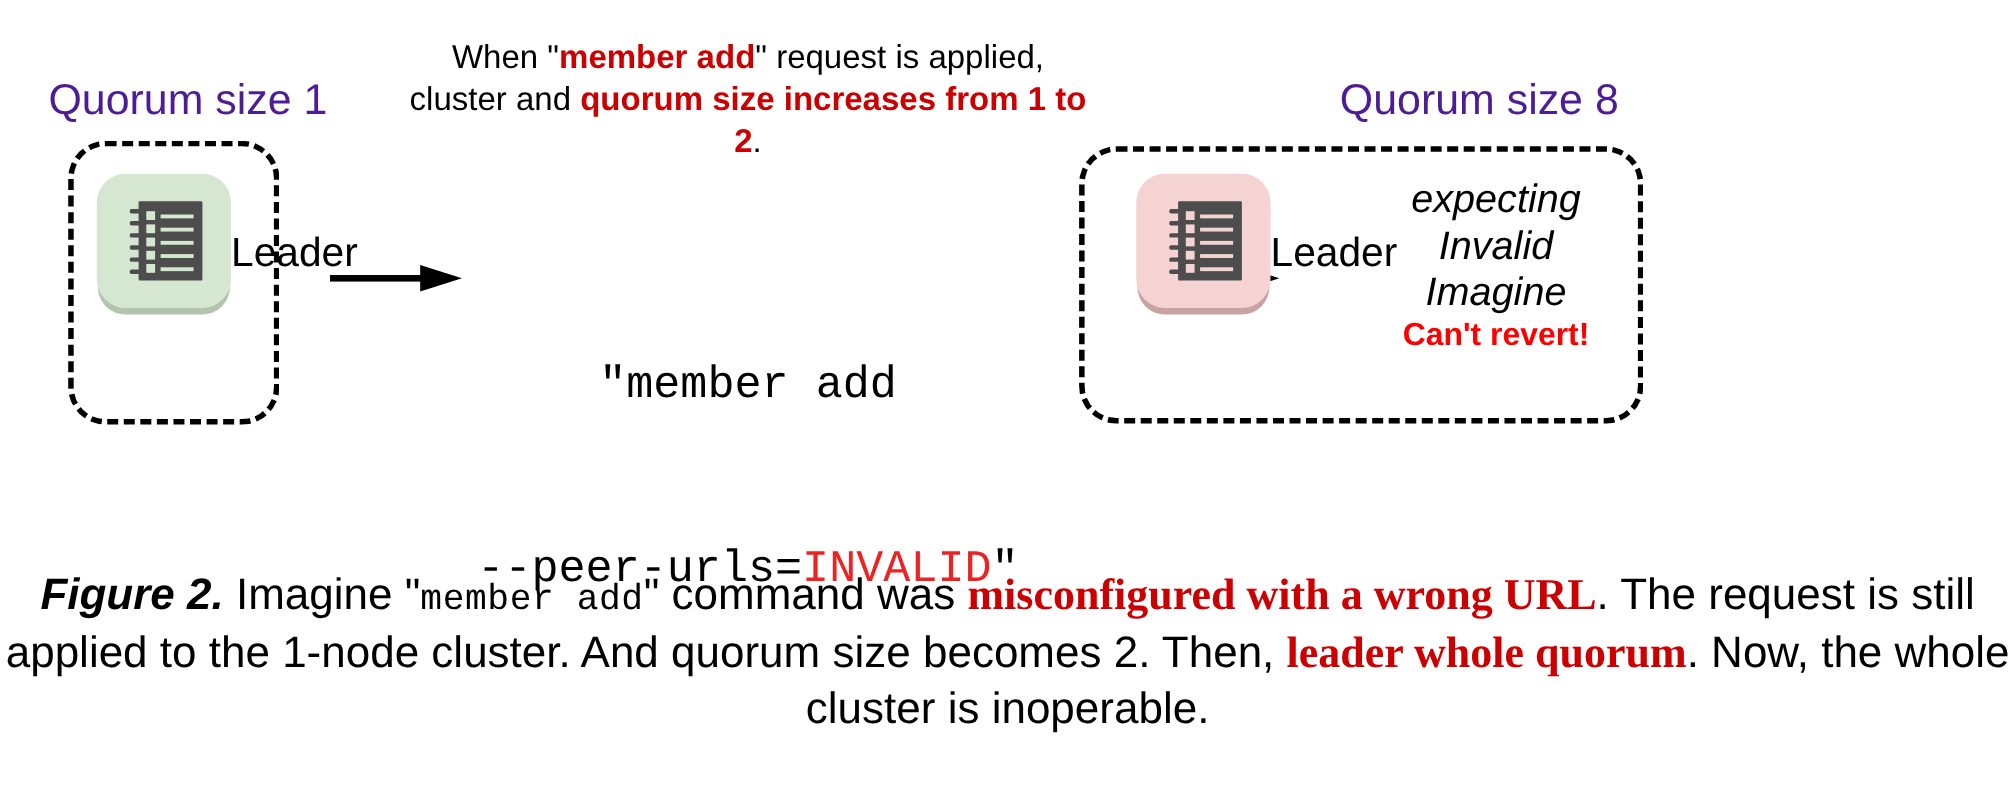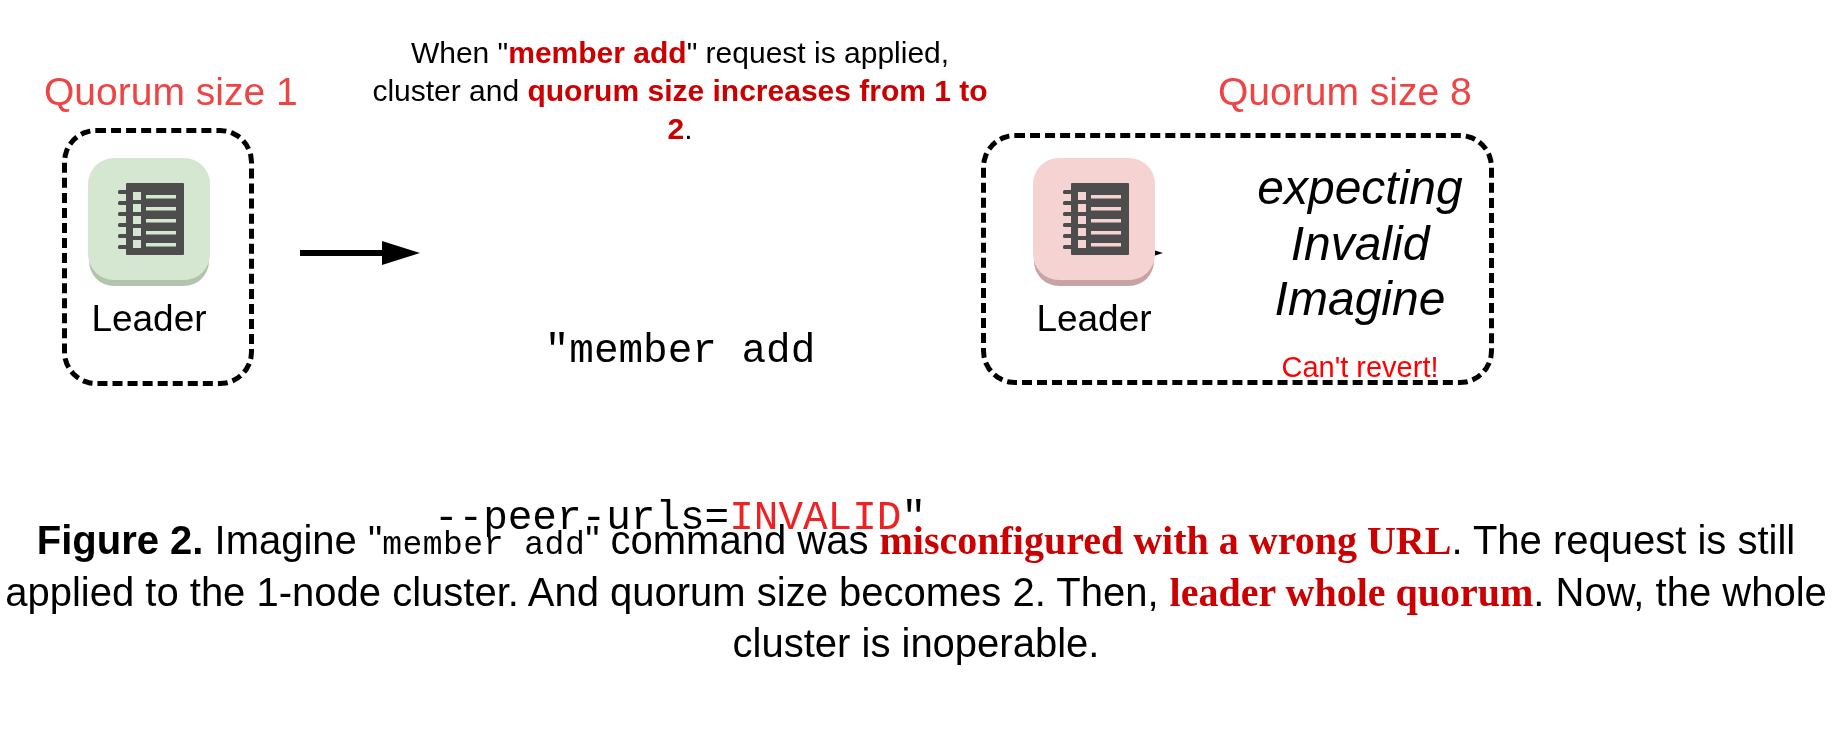--- a/index.html
+++ b/index.html
@@ -1,31 +1,31 @@
 <!DOCTYPE html>
 <html><head>
 <meta charset="utf-8">
 <style>
   html,body{margin:0;padding:0;background:#fff;}
   body{width:1832px;height:738px;position:relative;overflow:hidden;
        font-family:"Liberation Sans","DejaVu Sans",sans-serif;color:#000;}
   .stage{position:absolute;inset:0;}
 
   
-  .quorum-label{position:absolute;font-size:39px;line-height:1;white-space:nowrap;color:#ef4444;}
+  .quorum-label{position:absolute;font-size:39px;line-height:1;white-space:nowrap;color:#4c1d95;}
   #q1-label{left:44px;top:72px;}
   #q2-label{left:1218px;top:72px;}
 
   
   .cluster-box{position:absolute;border:5px dashed #000;border-radius:34px;box-sizing:border-box;background:transparent;}
   #cluster-left{left:62px;top:128px;width:192px;height:258px;}
   #cluster-right{left:981px;top:133px;width:513px;height:252px;}
 
   
-  .node{position:absolute;display:flex;flex-direction:column;align-items:center;}
+  .node{position:absolute;display:flex;flex-direction:row;align-items:center;}
   #node-left{left:88px;top:158px;}
   #node-right{left:1033px;top:158px;}
 
   .tile{width:122px;height:122px;border-radius:26px;position:relative;
         display:flex;align-items:center;justify-content:center;}
   .tile.green{background:#d5e7d1;box-shadow:0 7px 0 -1px #b3c4ae;}
   .tile.pink{background:#f6d3d3;box-shadow:0 7px 0 -1px #c9a3a3;}
   .tile svg{display:block;}
   .node-caption{font-size:37px;line-height:1;margin-top:20px;color:#000;white-space:nowrap;}
 
@@ -40,29 +40,29 @@
   #annotation .hl{color:#cc0000;font-weight:bold;}
 
   
   #command{position:absolute;left:390px;top:212px;width:580px;text-align:center;
            font-family:"Liberation Mono","DejaVu Sans Mono",monospace;
            font-size:41px;line-height:1.36;color:#000;white-space:pre;}
   #command .invalid{color:#ee2222;}
 
   
   #status-block{position:absolute;left:1240px;top:160px;width:240px;text-align:center;}
-  .status-line{font-style:italic;font-size:48px;line-height:1.16;color:#000;white-space:nowrap;}
-  #cant-revert{margin-top:24px;font-size:29px;font-weight:normal;color:#ff0000;white-space:nowrap;}
+  .status-line{font-style:italic;font-size:36px;line-height:1.16;color:#000;white-space:nowrap;}
+  #cant-revert{margin-top:4px;font-size:29px;font-weight:bold;color:#ff0000;white-space:nowrap;}
 
   
   #caption{position:absolute;left:0;top:515px;width:1832px;text-align:center;
            font-family:"Liberation Sans Narrow","Liberation Sans","DejaVu Sans Condensed",sans-serif;
            font-stretch:condensed;
            font-size:40px;line-height:1.28;color:#000;}
-  #caption .figlabel{font-weight:bold;}
+  #caption .figlabel{font-style:italic;font-weight:bold;}
   #caption .mono{font-family:"Liberation Mono","DejaVu Sans Mono",monospace;
                  font-size:33px;font-stretch:normal;letter-spacing:0.5px;}
   #caption .hl{color:#cc0000;font-weight:bold;font-family:Liberation Serif, serif;}
 </style>
 </head>
 <body>
 
 <div class="stage">
 
   <div class="quorum-label" id="q1-label">Quorum size 1</div>

